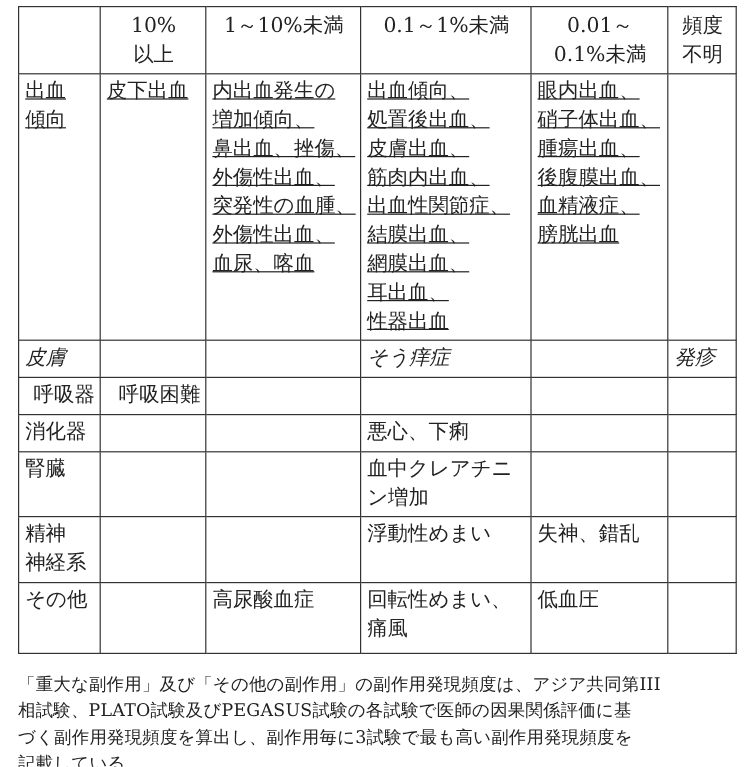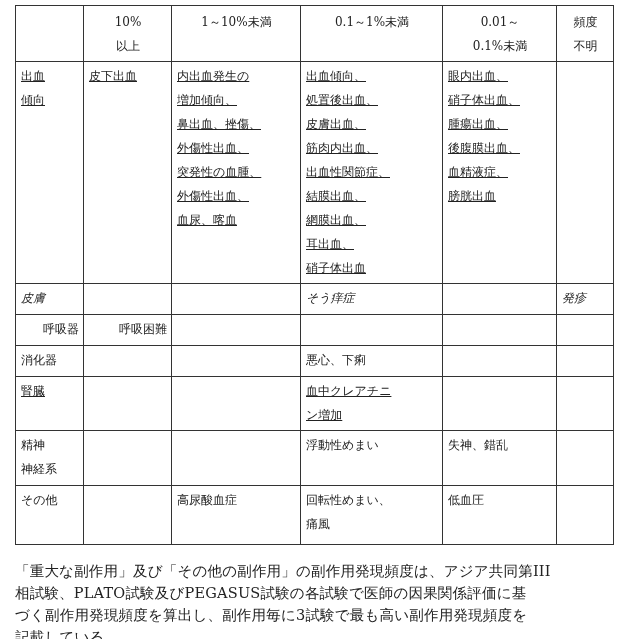--- a/index.html
+++ b/index.html
@@ -15,21 +15,21 @@
       font-family: "DejaVu Serif", "Liberation Serif", serif;
       color: #222222;
     }
     table.ae-table {
       position: absolute;
       left: 15px;
       top: 5px;
       width: 598px;
       border-collapse: collapse;
       table-layout: fixed;
-      font-size: 12px;
+      font-size: 17px;
       line-height: 24px;
     }
     table.ae-table td, table.ae-table th {
       border: 1.5px solid #333333;
       vertical-align: top;
       padding: 2px 4px 3px 5px;
       font-weight: normal;
       text-align: left;
       word-break: break-all;
       overflow: hidden;
@@ -37,21 +37,21 @@
     table.ae-table thead th {
       text-align: center;
       height: 48px;
       padding-top: 4px;
     }
     .cell-line { display: block; white-space: nowrap; }
     tr.r-bleeding td { height: 214px; text-decoration: underline; }
     tr.r-skin td { height: 25px; font-style: italic; }
     tr.r-resp td { height: 25px; text-align: right; }
     tr.r-digest td { height: 25px; }
-    tr.r-kidney td { height: 47px; text-decoration: underline; }
+    tr.r-kidney td { height: 47px; }
     tr.r-psych td { height: 49px; }
     tr.r-other td { height: 53px; }
     .footnote {
       position: absolute;
       left: 15px;
       top: 560px;
       width: 605px;
       font-size: 14.5px;
       line-height: 22px;
       color: #222222;
@@ -116,21 +116,21 @@
         </td>
         <td>
           <span class="cell-line">出血傾向、</span>
           <span class="cell-line">処置後出血、</span>
           <span class="cell-line">皮膚出血、</span>
           <span class="cell-line">筋肉内出血、</span>
           <span class="cell-line">出血性関節症、</span>
           <span class="cell-line">結膜出血、</span>
           <span class="cell-line">網膜出血、</span>
           <span class="cell-line">耳出血、</span>
-          <span class="cell-line">硝子体出血</span>
+          <span class="cell-line">性器出血</span>
         </td>
         <td>
           <span class="cell-line">眼内出血、</span>
           <span class="cell-line">硝子体出血、</span>
           <span class="cell-line">腫瘍出血、</span>
           <span class="cell-line">後腹膜出血、</span>
           <span class="cell-line">血精液症、</span>
           <span class="cell-line">膀胱出血</span>
         </td>
         <td></td>

